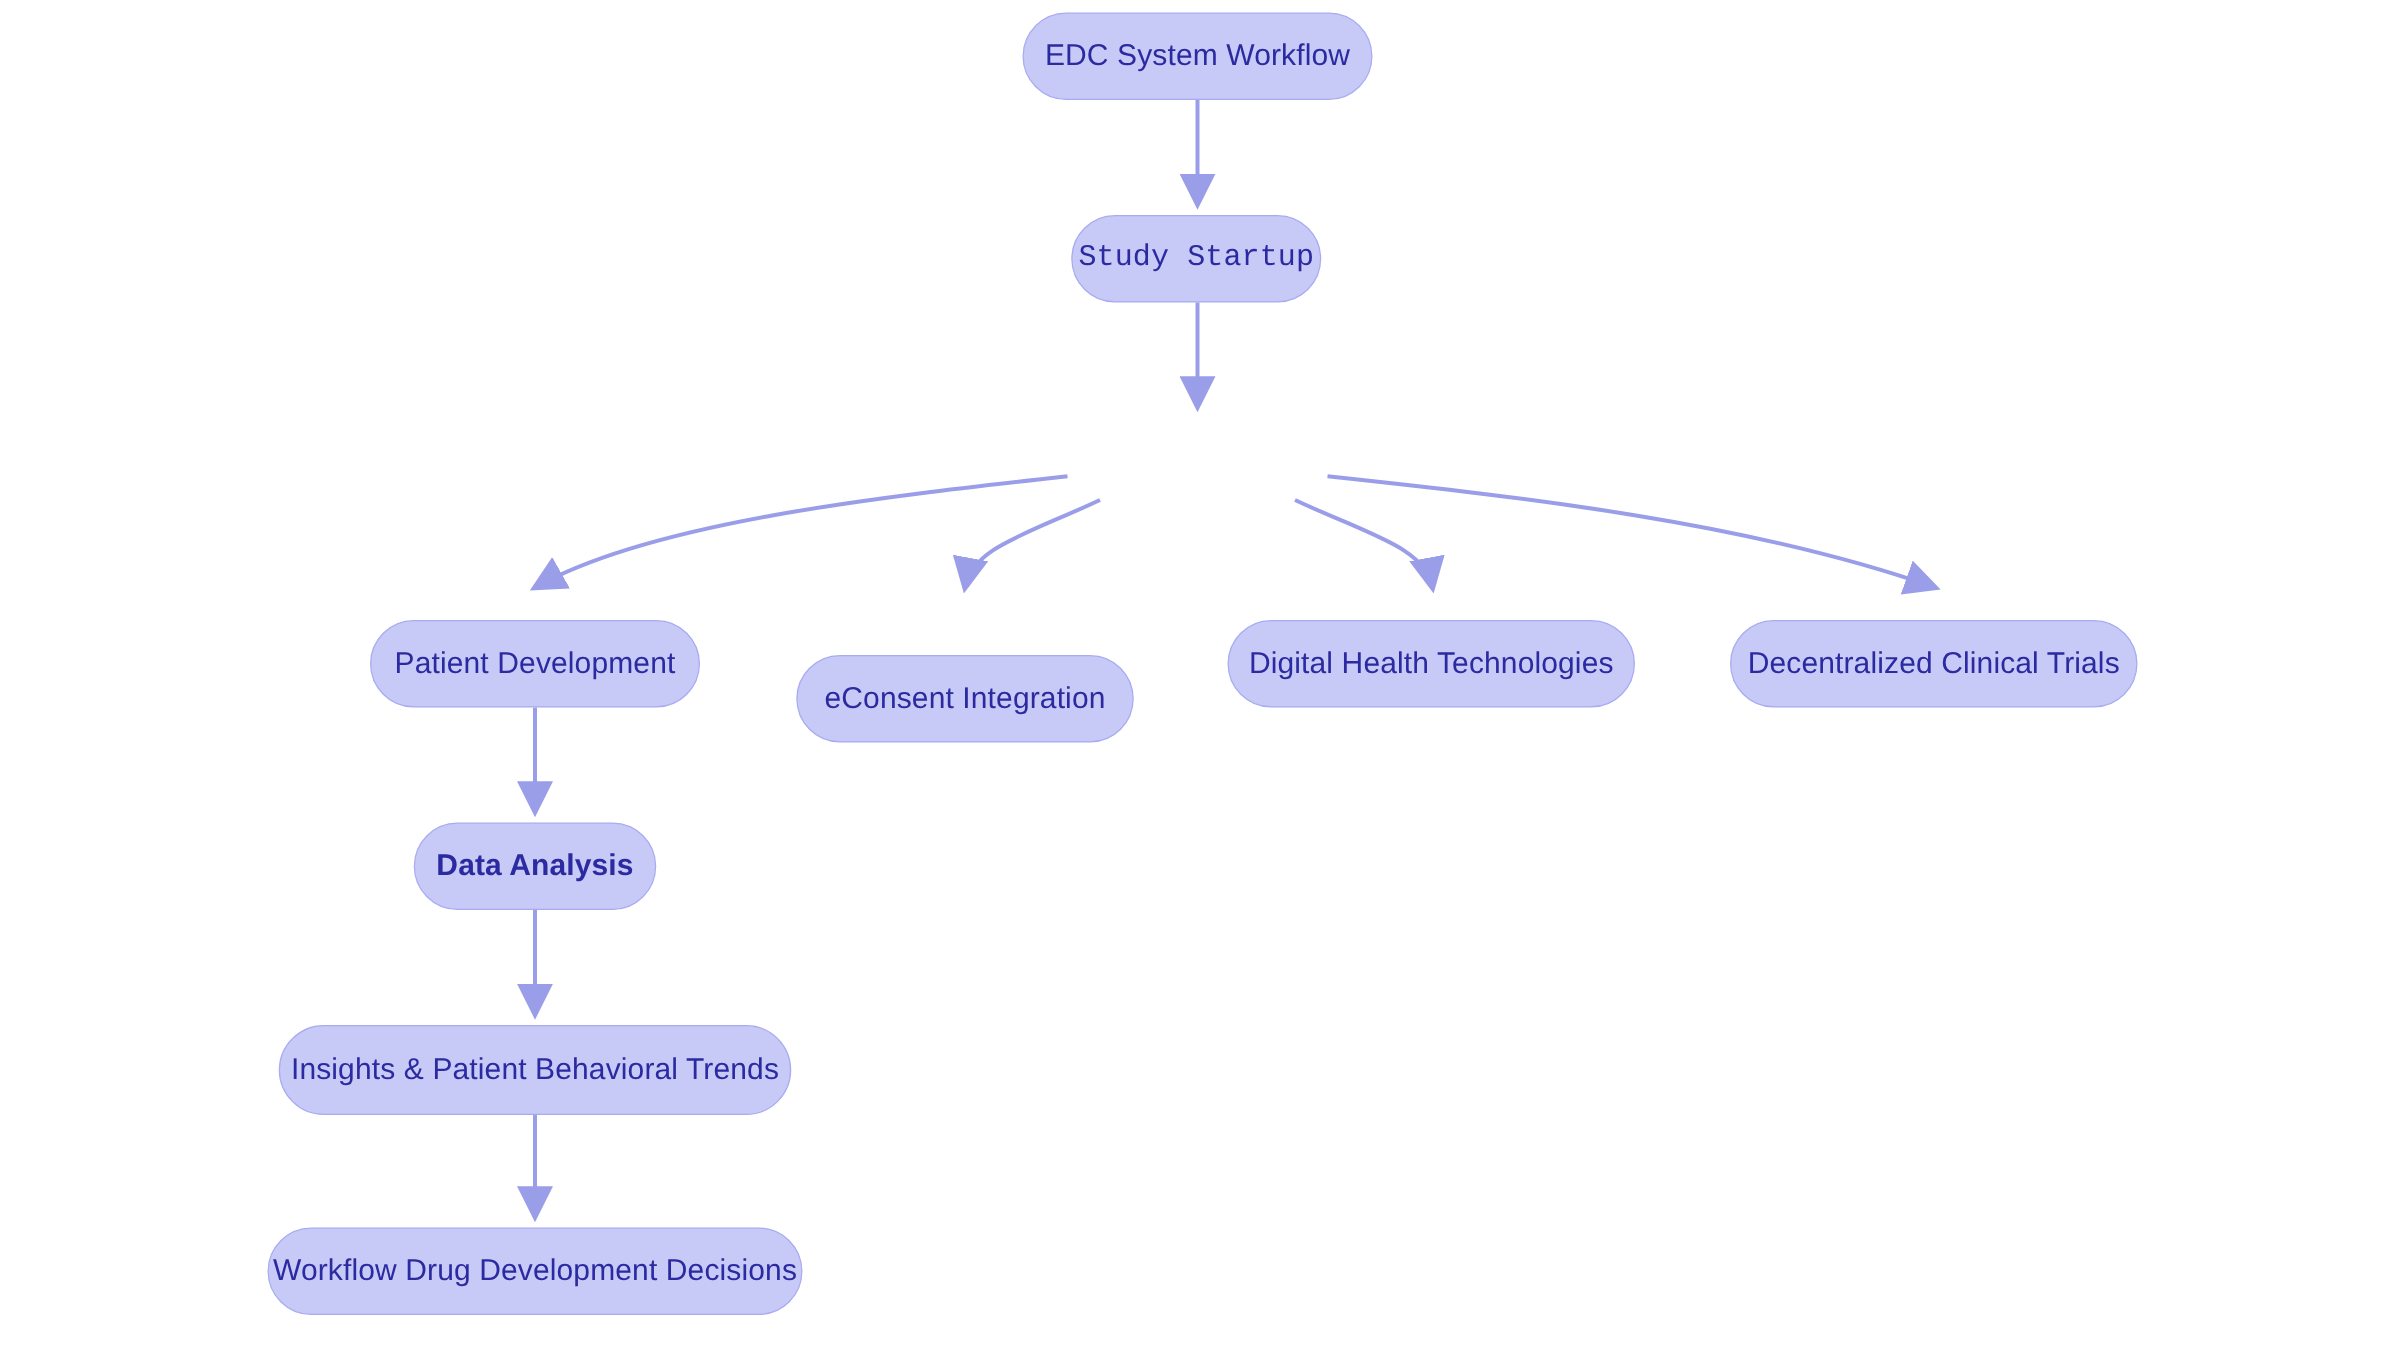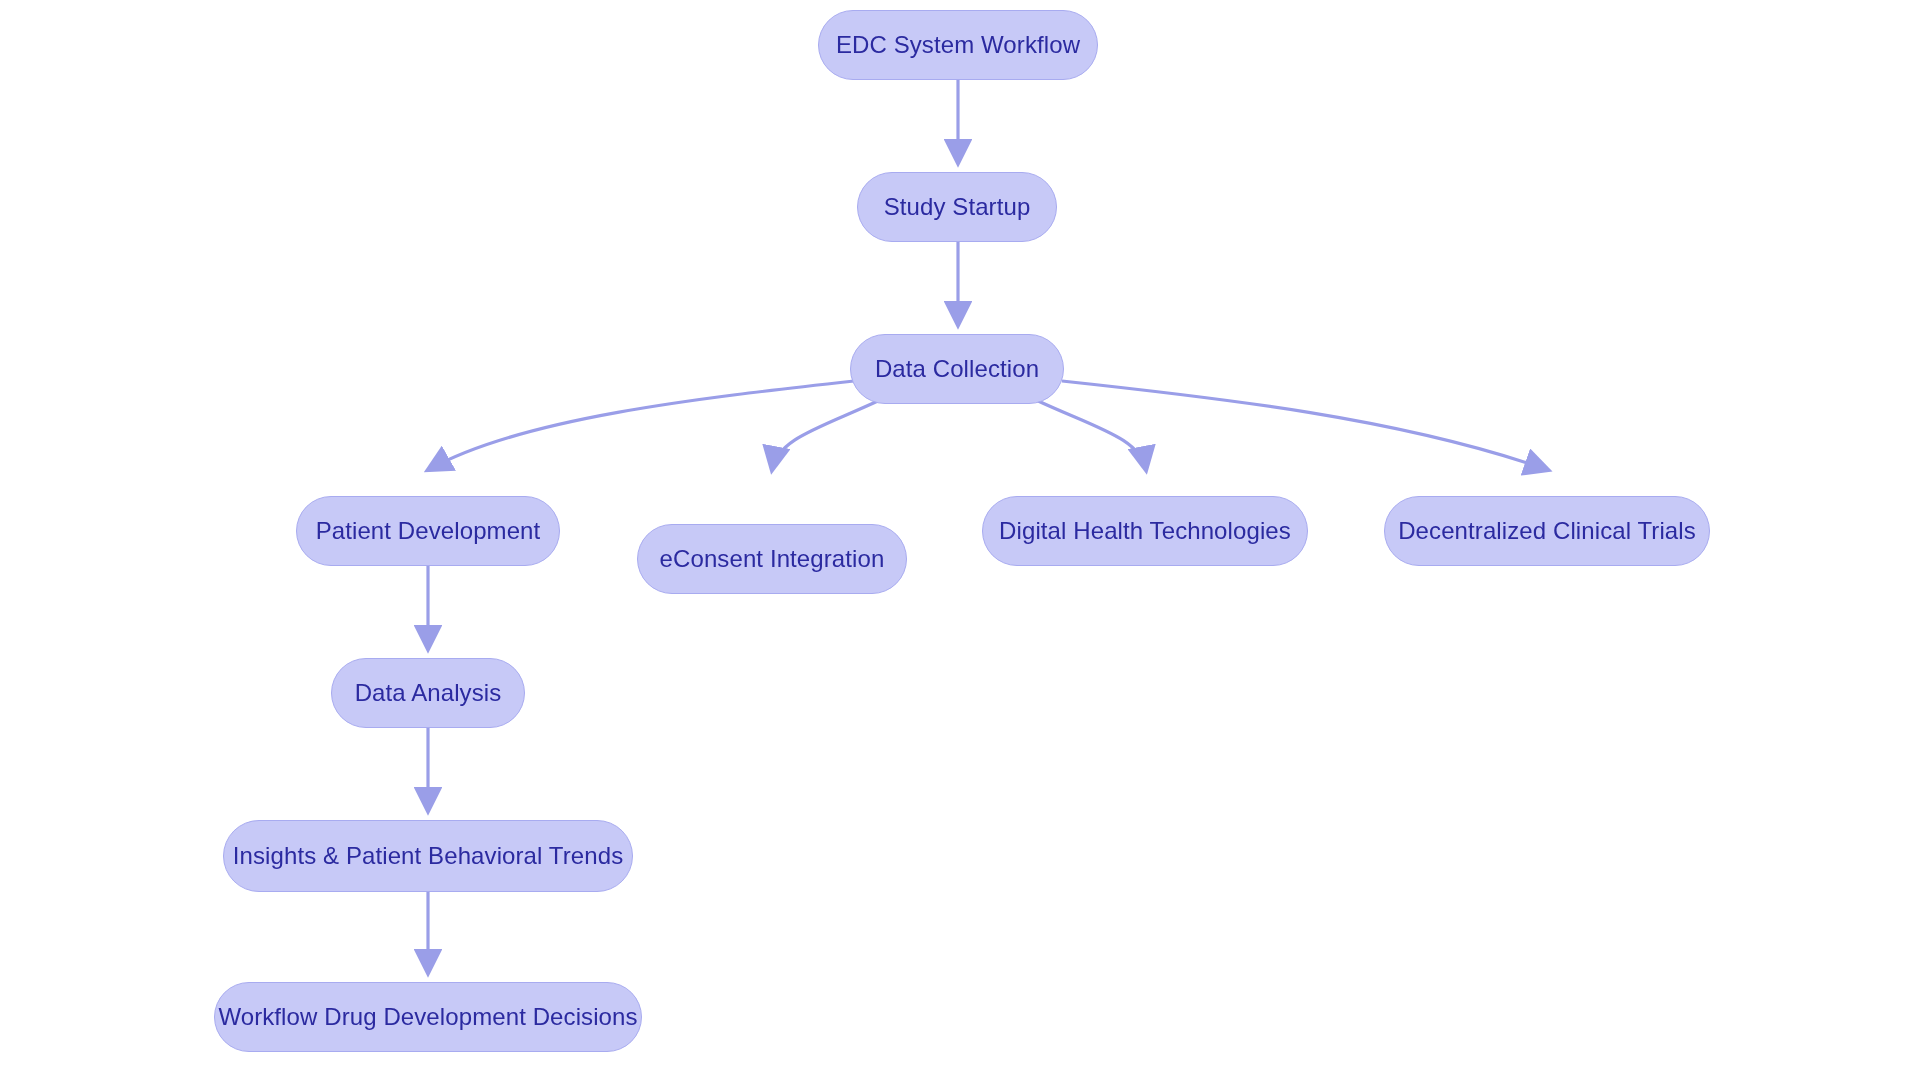--- a/index.html
+++ b/index.html
@@ -73,45 +73,42 @@
       <path d="M 428 566 L 428 649"></path>
       <path d="M 428 728 L 428 811"></path>
       <path d="M 428 890 L 428 973"></path>
     </g>
   </svg>
 
   <div class="node" style="left:818px; top:10px; width:280px; height:70px;">
     <span class="node-label">EDC System Workflow</span>
   </div>
 
-  <div class="node" style="left:857px; top:172px; width:200px; height:70px;">
+  <div class="node" style="left:857px; top:172px; width:200px; height:70px;font-family:Liberation Mono, monospace;">
     <span class="node-label">Study Startup</span>
   </div>
 
-  <div class="node" style="left:850px; top:334px; width:214px; height:70px;">
-    <span class="node-label">Data Collection</span>
-  </div>
 
   <div class="node" style="left:296px; top:496px; width:264px; height:70px;">
     <span class="node-label">Patient Development</span>
   </div>
 
   <div class="node" style="left:637px; top:496px; width:270px; height:70px;margin-top:28px;">
     <span class="node-label">eConsent Integration</span>
   </div>
 
   <div class="node" style="left:982px; top:496px; width:326px; height:70px;">
     <span class="node-label">Digital Health Technologies</span>
   </div>
 
   <div class="node" style="left:1384px; top:496px; width:326px; height:70px;">
     <span class="node-label">Decentralized Clinical Trials</span>
   </div>
 
-  <div class="node" style="left:331px; top:658px; width:194px; height:70px;">
+  <div class="node" style="left:331px; top:658px; width:194px; height:70px;font-weight:bold;">
     <span class="node-label">Data Analysis</span>
   </div>
 
   <div class="node" style="left:223px; top:820px; width:410px; height:72px;">
     <span class="node-label">Insights &amp; Patient Behavioral Trends</span>
   </div>
 
   <div class="node" style="left:214px; top:982px; width:428px; height:70px;">
     <span class="node-label">Workflow Drug Development Decisions</span>
   </div>

